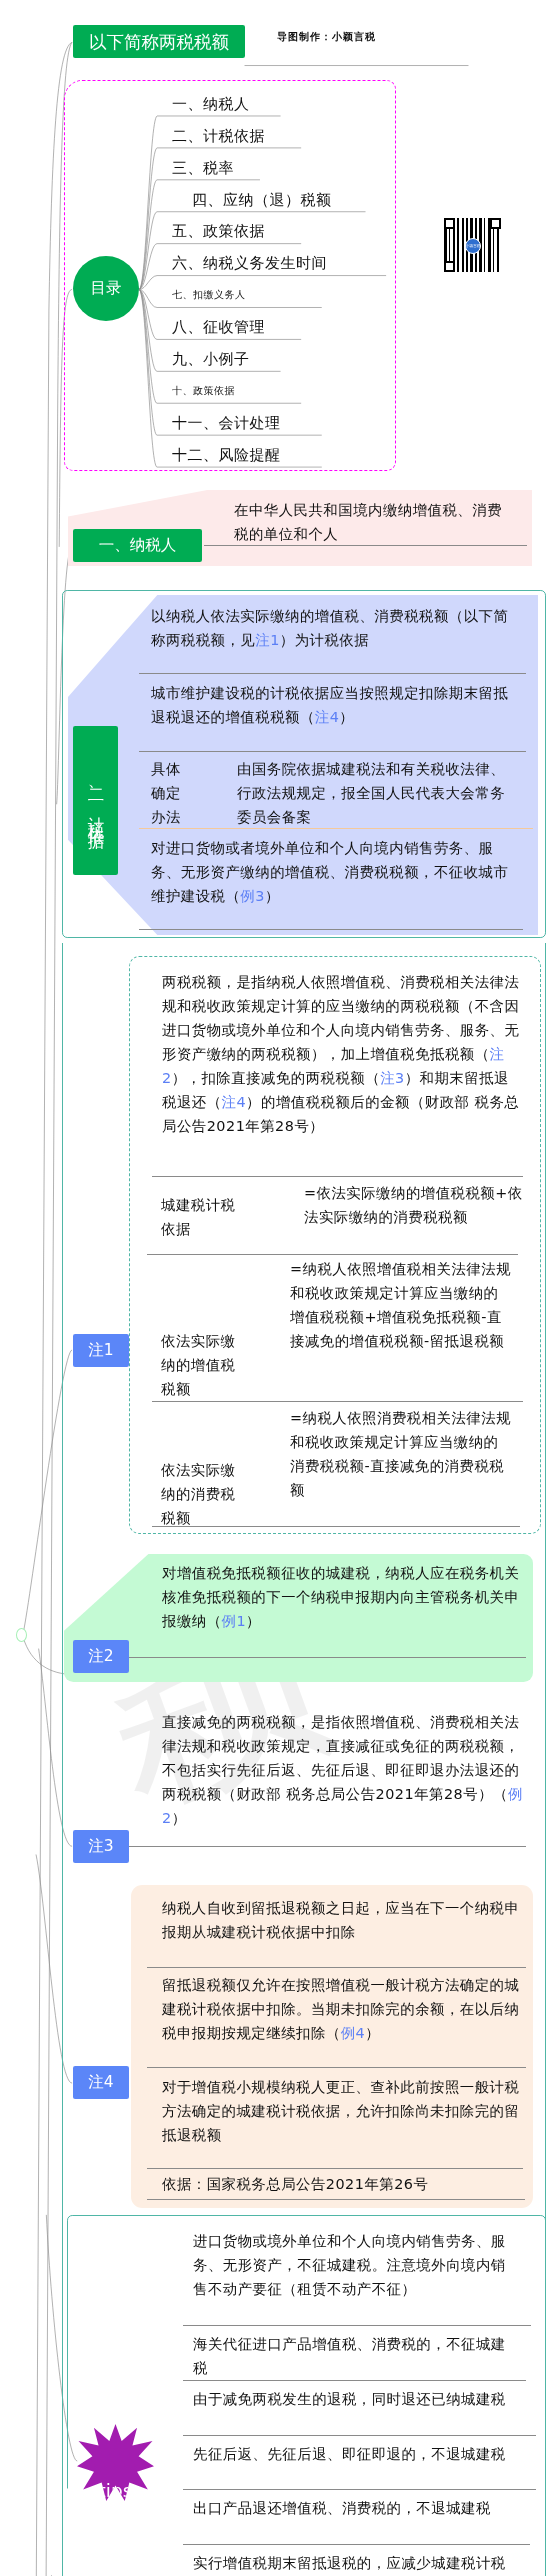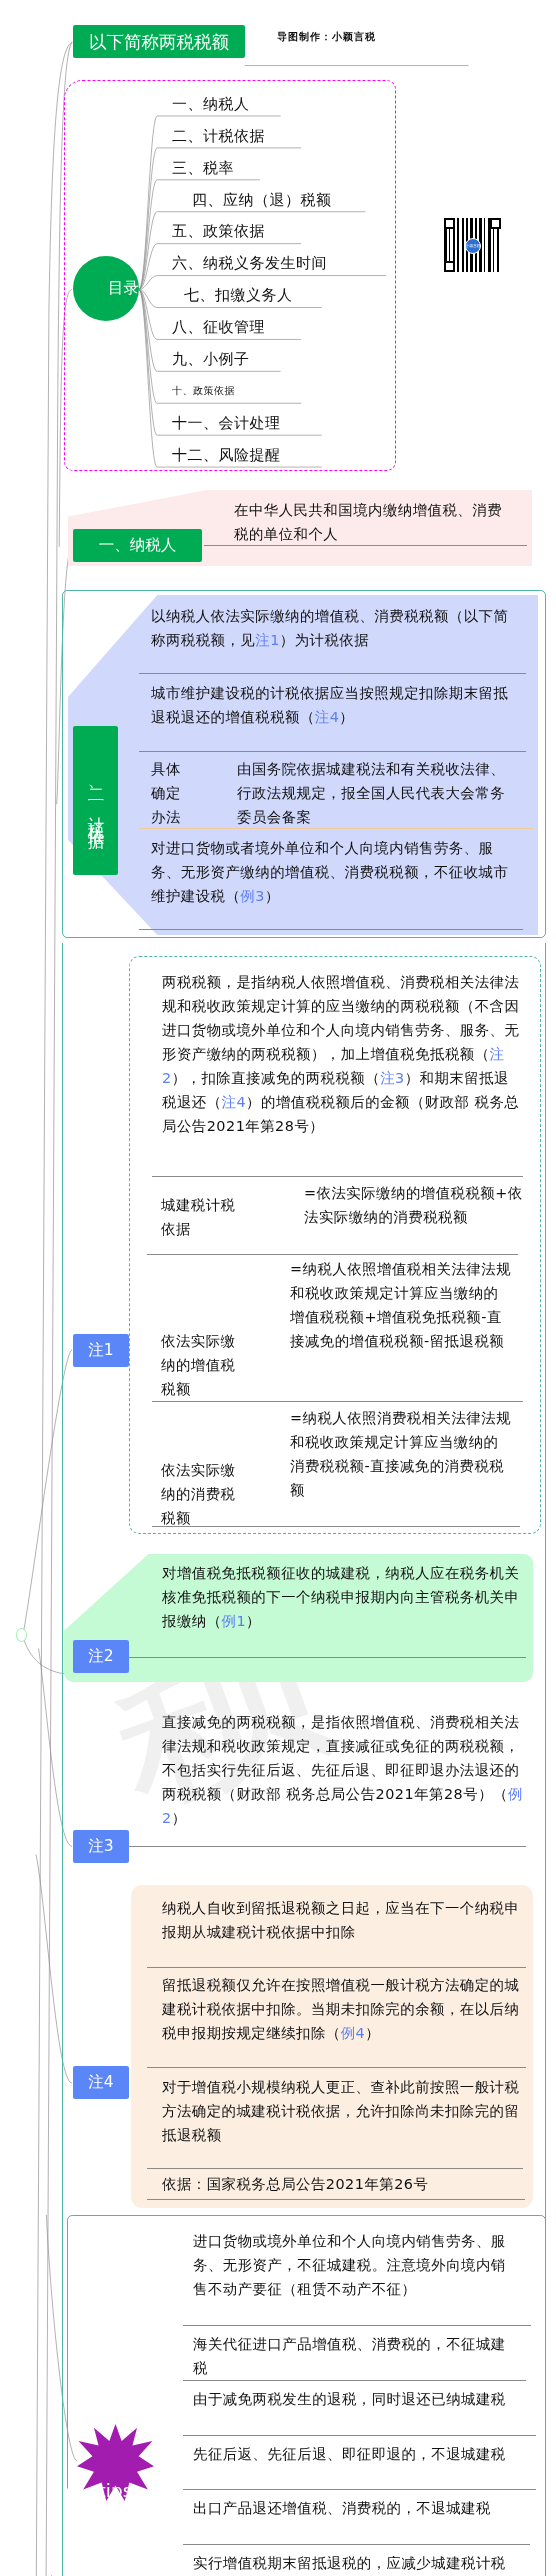--- a/index.html
+++ b/index.html
@@ -64,30 +64,30 @@
               #fff;">
   <div class="abs" style="left:0;top:0;width:11.3px;height:11.3px;border:2.6px solid #000;background:#fff;box-sizing:border-box;"></div>
   <div class="abs" style="right:0;top:0;width:11.3px;height:11.3px;border:2.6px solid #000;background:#fff;box-sizing:border-box;"></div>
   <div class="abs" style="left:0;bottom:0;width:11.3px;height:11.3px;border:2.6px solid #000;background:#fff;box-sizing:border-box;"></div>
   <div class="abs" style="left:21px;top:19.6px;width:14.4px;height:14.4px;border-radius:50%;background:#2f6fcf;border:1px solid #fff;color:#fff;font-size:3.6px;display:flex;align-items:center;justify-content:center;text-align:center;">
     <span>小颖言税</span>
   </div>
 </div>
 
 <div class="abs" style="left:64px;top:80px;width:330px;height:389px;border:1px dashed #ff00ff;border-radius:18.5px 9.3px 9.3px 9.3px;"></div>
-<div class="abs" style="left:73px;top:256px;width:66px;height:65px;border-radius:50%;background:#00ac53;color:#fff;font-size:15.5px;display:flex;align-items:center;justify-content:flex-end;">
+<div class="abs" style="left:73px;top:256px;width:66px;height:65px;border-radius:50%;background:#00ac53;color:#fff;font-size:15.5px;display:flex;align-items:center;justify-content:center;">
   <span>目录</span>
 </div>
 <div class="txt" style="left:172px;top:92px;font-size:15px;">一、纳税人</div>
 <div class="txt" style="left:172px;top:124px;font-size:15px;">二、计税依据</div>
 <div class="txt" style="left:172px;top:156px;font-size:15px;">三、税率</div>
 <div class="txt" style="left:172px;top:188px;font-size:15px;margin-left:20px;">四、应纳（退）税额</div>
 <div class="txt" style="left:172px;top:219px;font-size:15px;">五、政策依据</div>
 <div class="txt" style="left:172px;top:251px;font-size:15px;">六、纳税义务发生时间</div>
-<div class="txt" style="left:172px;top:283px;font-size:15px;margin-left:12px;">七、扣缴义务人</div>
+<div class="txt" style="left:172px;top:283px;font-size:10px;">七、扣缴义务人</div>
 <div class="txt" style="left:172px;top:315px;font-size:15px;">八、征收管理</div>
 <div class="txt" style="left:172px;top:347px;font-size:15px;">九、小例子</div>
 <div class="txt" style="left:172px;top:379px;font-size:10px;">十、政策依据</div>
 <div class="txt" style="left:172px;top:411px;font-size:15px;">十一、会计处理</div>
 <div class="txt" style="left:172px;top:443px;font-size:15px;">十二、风险提醒</div>
 
 <div class="abs" style="left:68px;top:490px;width:464px;height:76px;background:#fdeaea;clip-path:polygon(0 35%,30% 0,100% 0,100% 100%,0 100%);"></div>
 <div class="green-label" style="left:73px;top:529px;width:129px;height:33px;">
   <span>一、纳税人</span>
 </div>

